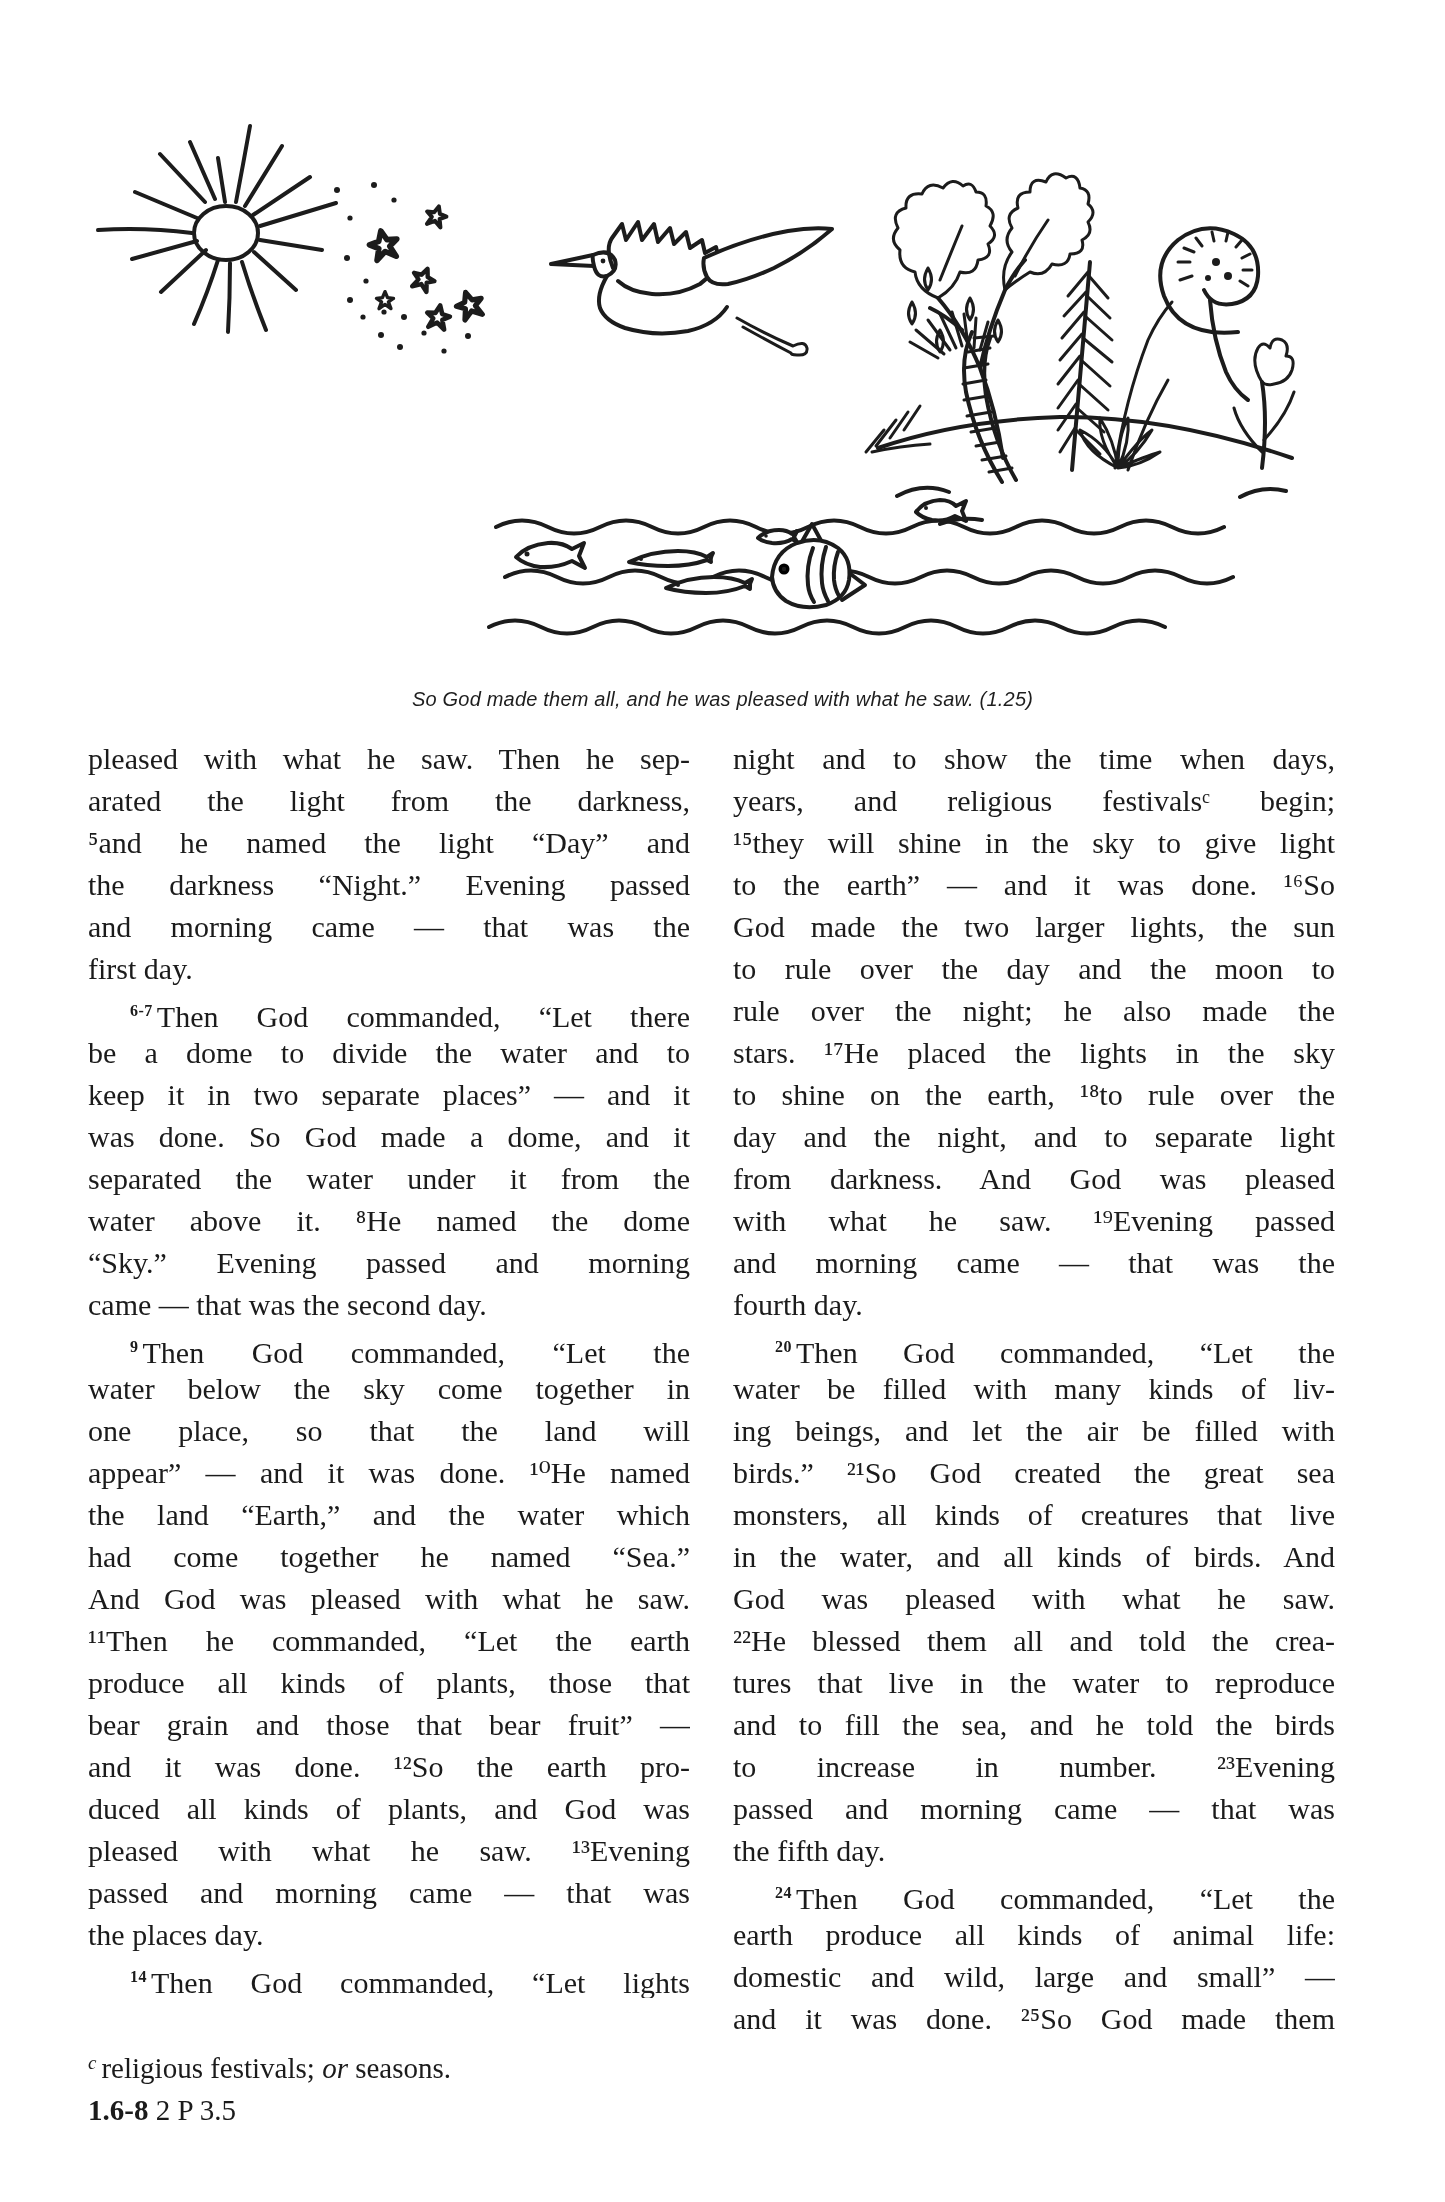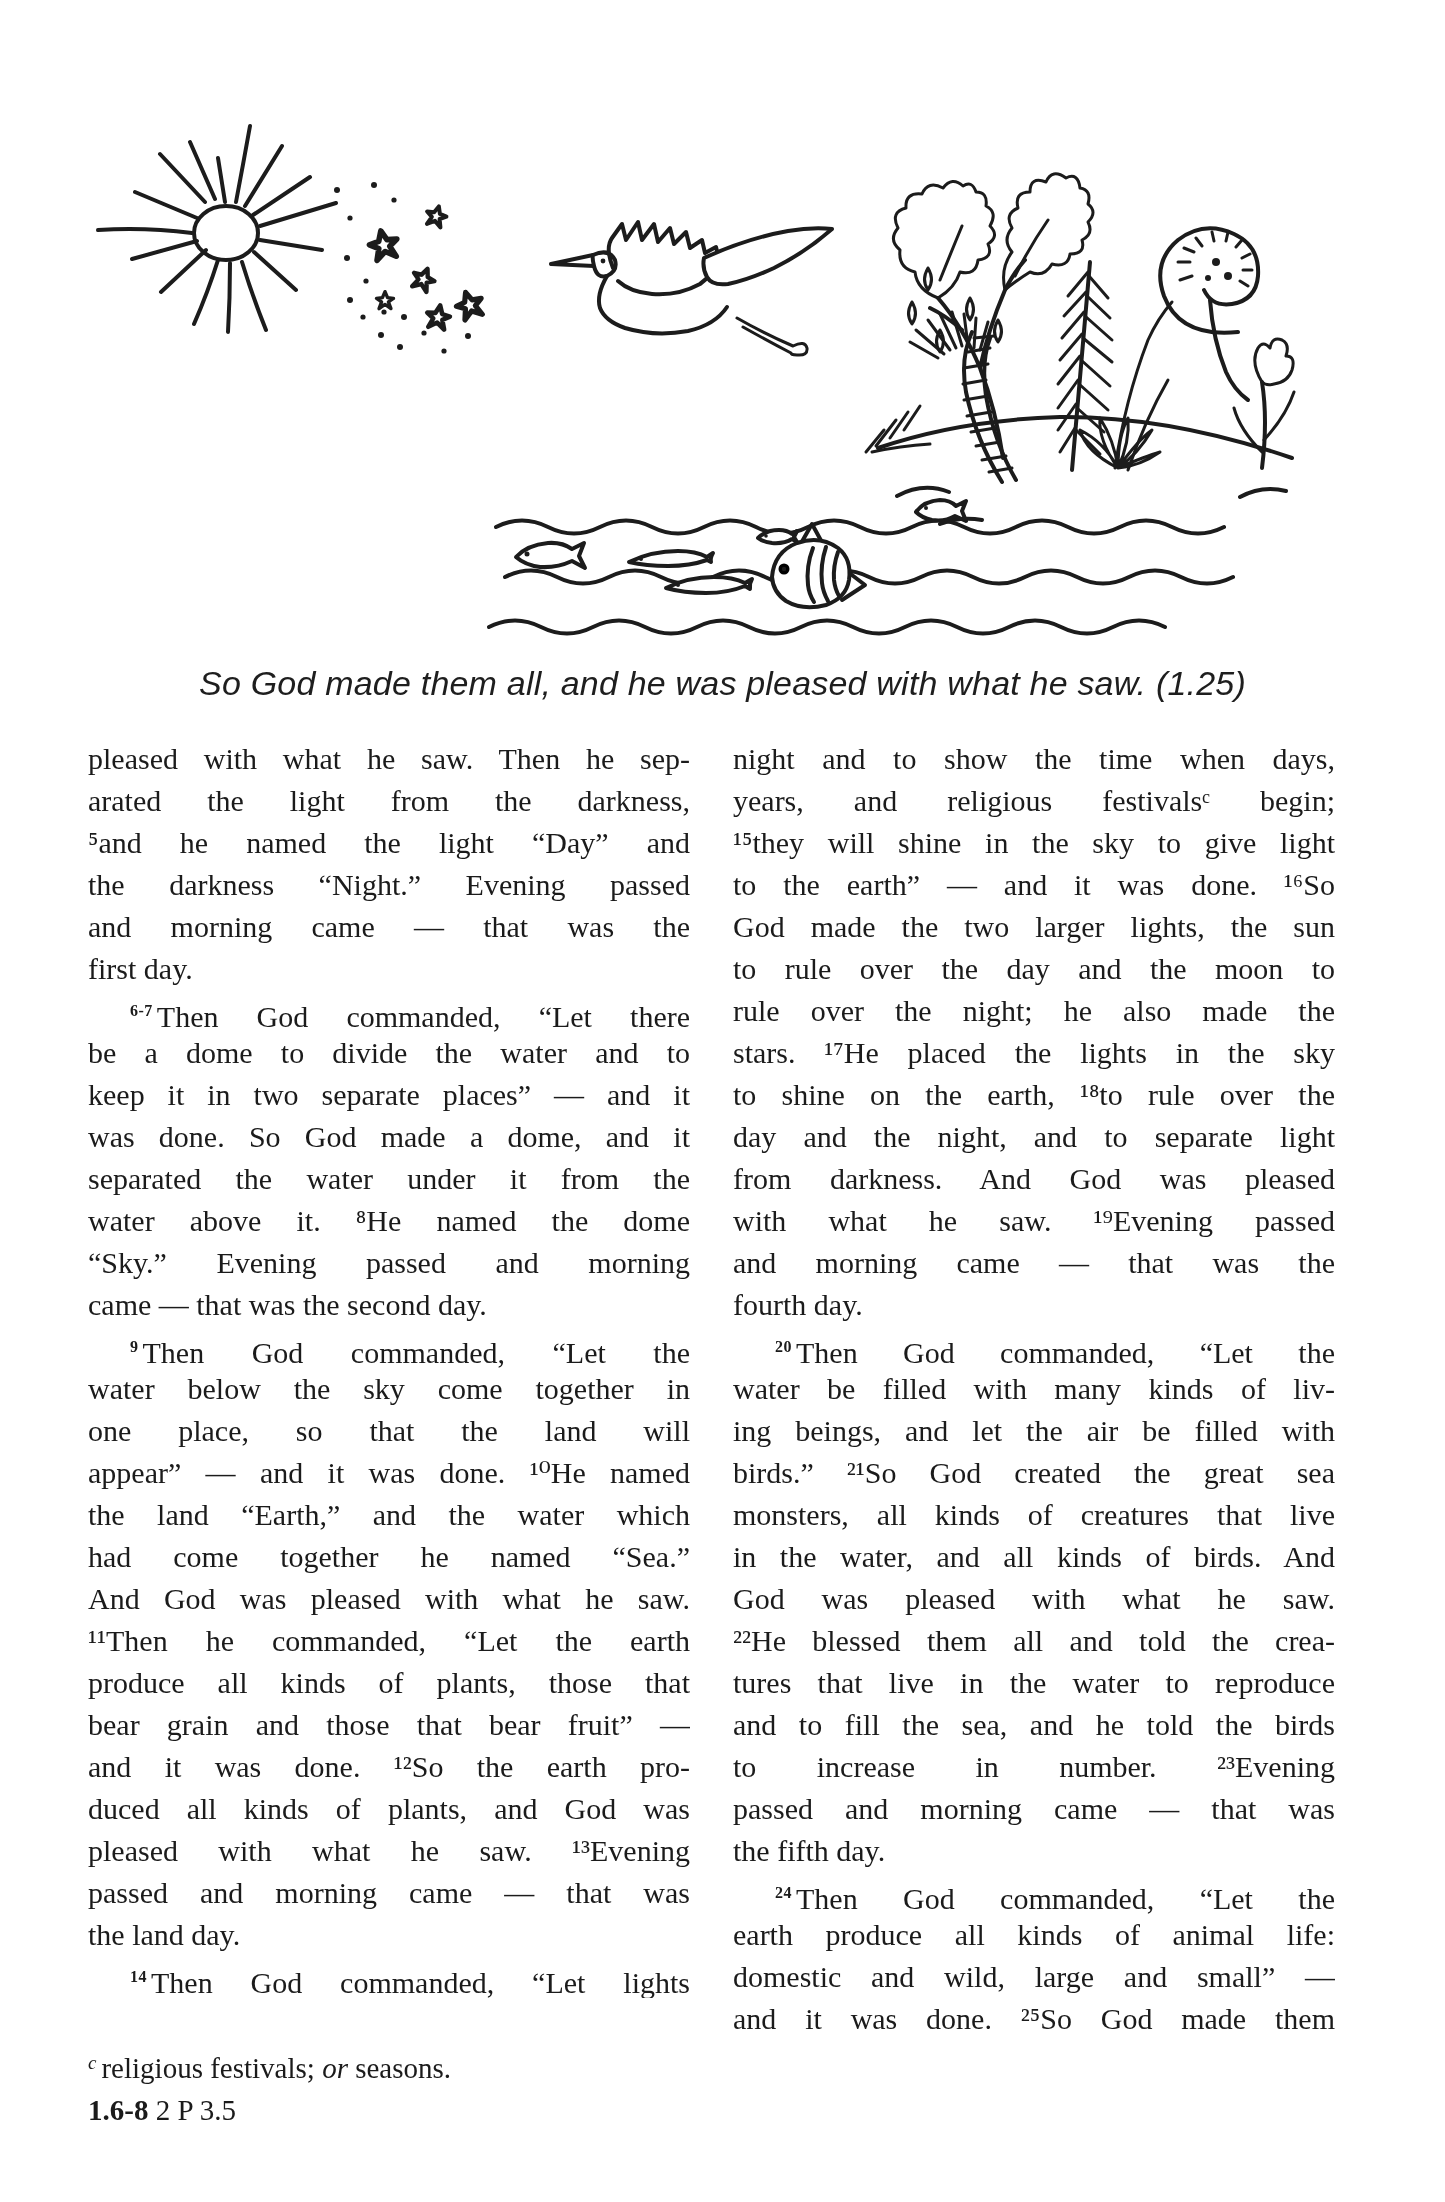--- a/index.html
+++ b/index.html
@@ -9,23 +9,23 @@
     overflow:hidden;margin:0 auto;
   }
   .illustration{position:absolute;left:0;top:0;width:1445px;height:700px;}
   .illustration path,.illustration ellipse,.illustration line{
     fill:none;stroke:#1c1c1c;stroke-width:4;stroke-linecap:round;stroke-linejoin:round;
   }
   .illustration .fillw{fill:#ffffff;}
   .illustration .dot{fill:#1c1c1c;stroke:none;}
   .illustration .thin{stroke-width:3;}
   .caption{
-    position:absolute;left:0;top:664px;width:1445px;text-align:center;
+    position:absolute;left:0;top:680px;width:1445px;text-align:center;
     font-family:"Liberation Sans",sans-serif;font-style:italic;
-    font-size:34px;line-height:38px;color:#1e1e1e;letter-spacing:.2px;
+    font-size:20px;line-height:38px;color:#1e1e1e;letter-spacing:.2px;
   }
   .column{position:absolute;top:738px;width:602px;font-size:30px;line-height:42px;}
   .column-left{left:88px;}
   .column-right{left:733px;}
   .line{height:42px;overflow:hidden;text-align:justify;text-align-last:justify;}
   .line.end{text-align-last:left;}
   .line.start{padding-left:42px;}
   .vnum{font-weight:bold;font-size:16px;vertical-align:11px;padding-right:4px;letter-spacing:.5px;}
   .footnotes{position:absolute;left:88px;top:2042px;width:720px;font-size:29px;line-height:42px;}
   .fn-marker{font-size:19px;vertical-align:9px;padding-right:5px;font-style:italic;}
@@ -172,21 +172,21 @@
       <div class="line">the land “Earth,” and the water which</div>
       <div class="line">had come together he named “Sea.”</div>
       <div class="line">And God was pleased with what he saw.</div>
       <div class="line">¹¹Then he commanded, “Let the earth</div>
       <div class="line">produce all kinds of plants, those that</div>
       <div class="line">bear grain and those that bear fruit” —</div>
       <div class="line">and it was done. ¹²So the earth pro-</div>
       <div class="line">duced all kinds of plants, and God was</div>
       <div class="line">pleased with what he saw. ¹³Evening</div>
       <div class="line">passed and morning came — that was</div>
-      <div class="line end">the land day.</div>
+      <div class="line end">the places day.</div>
       <div class="line start"><span class="vnum">14</span>Then God commanded, “Let lights</div>
     </div>
   <div class="column column-right">
       <div class="line">night and to show the time when days,</div>
       <div class="line">years, and religious festivalsᶜ begin;</div>
       <div class="line">¹⁵they will shine in the sky to give light</div>
       <div class="line">to the earth” — and it was done. ¹⁶So</div>
       <div class="line">God made the two larger lights, the sun</div>
       <div class="line">to rule over the day and the moon to</div>
       <div class="line">rule over the night; he also made the</div>

